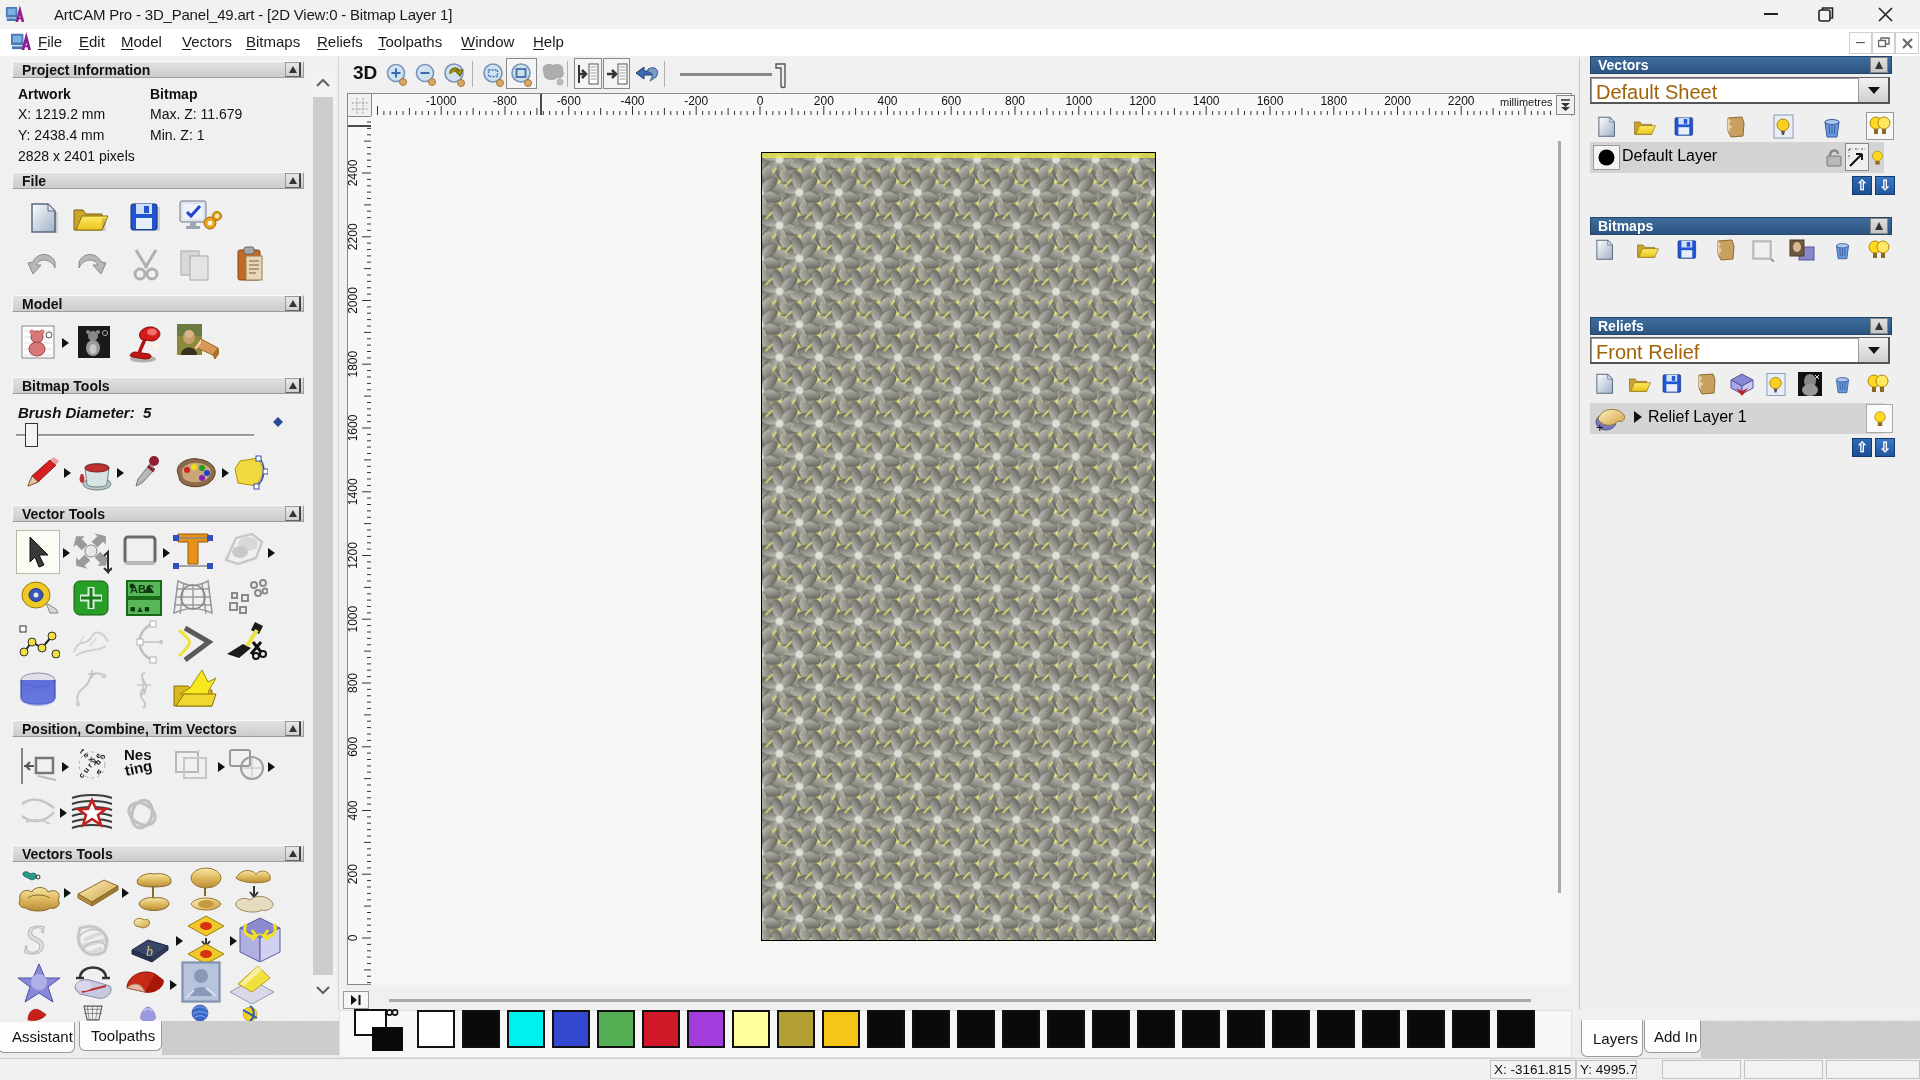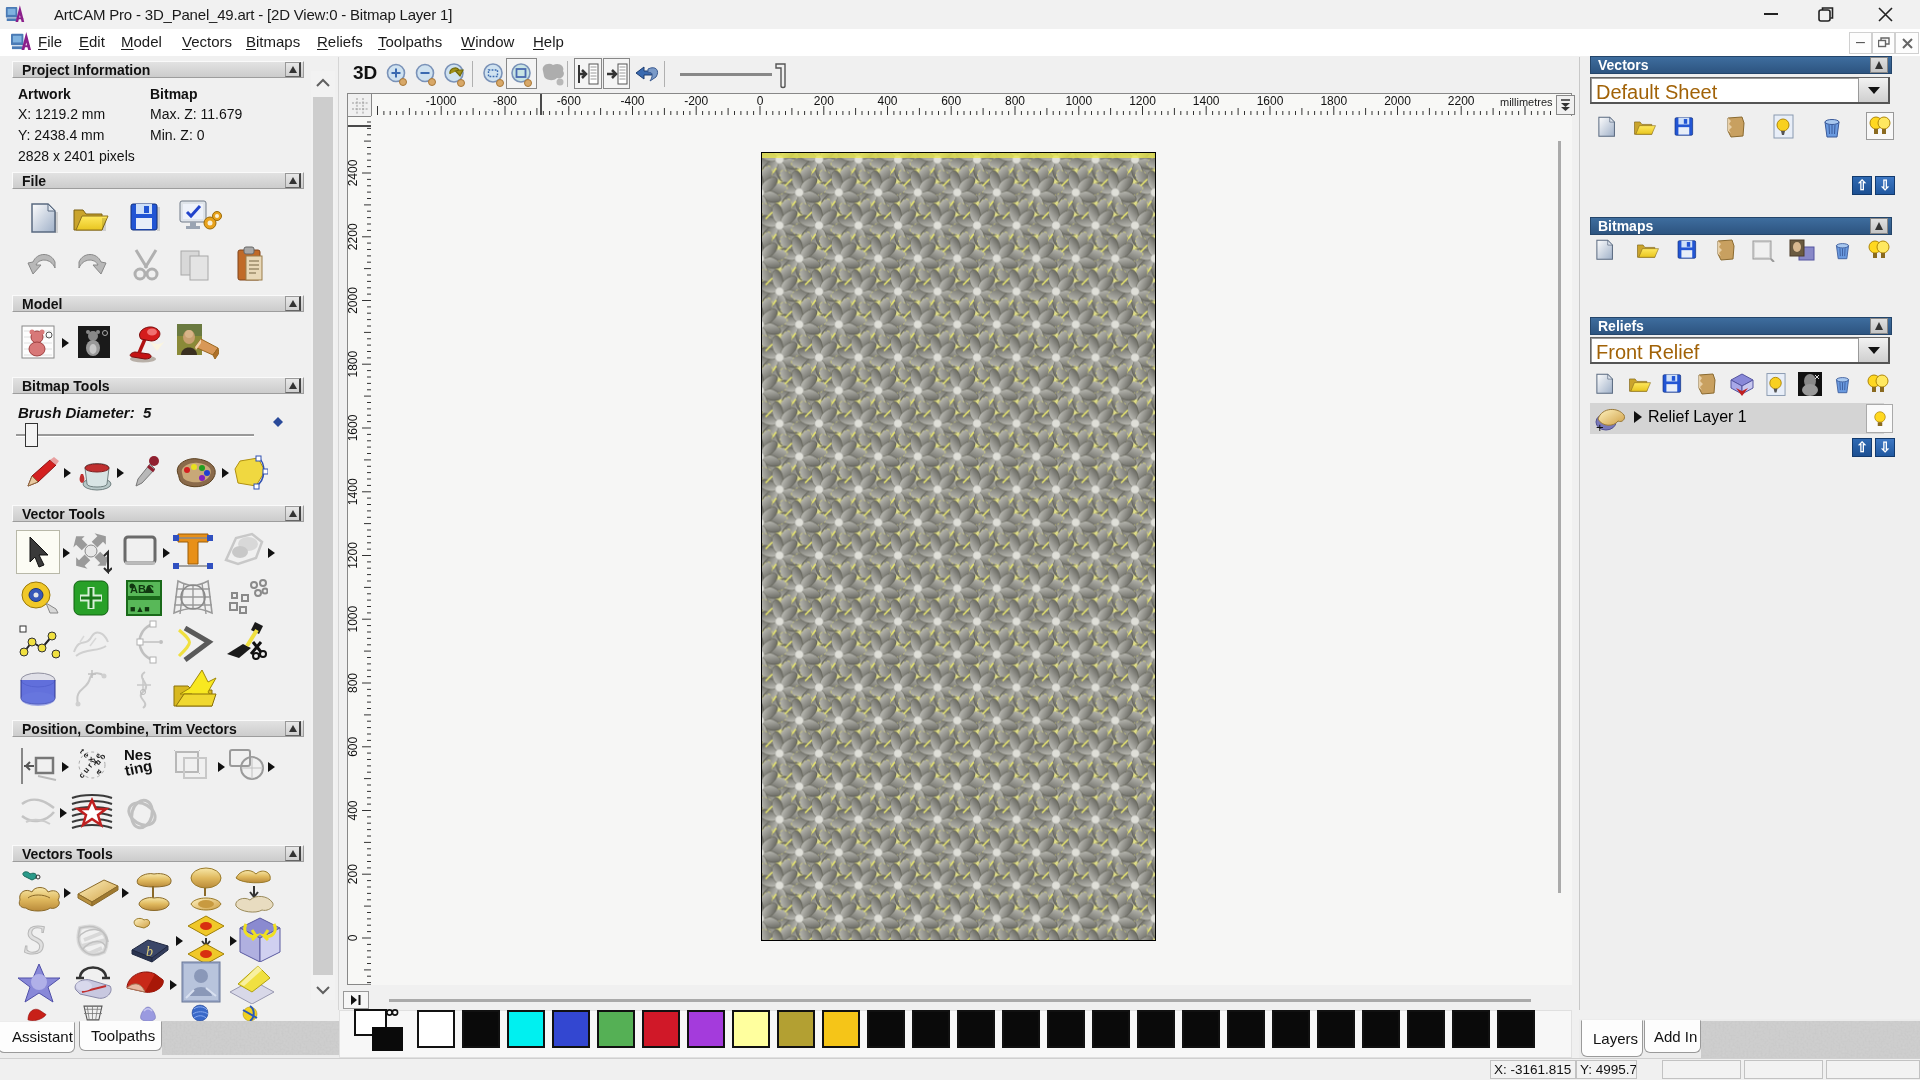--- a/index.html
+++ b/index.html
@@ -156,21 +156,21 @@
 
   <div class="sechdr" style="top:61px">
       <span class="t">Project Information</span>
       <span class="secbtn"></span>
     </div>
   <div class="ptxt pbold" style="left:18px;top:86px">Artwork</div>
   <div class="ptxt pbold" style="left:150px;top:86px">Bitmap</div>
   <div class="ptxt" style="left:18px;top:106px">X: 1219.2 mm</div>
   <div class="ptxt" style="left:150px;top:106px">Max. Z: 11.679</div>
   <div class="ptxt" style="left:18px;top:127px">Y: 2438.4 mm</div>
-  <div class="ptxt" style="left:150px;top:127px">Min. Z: 0</div>
+  <div class="ptxt" style="left:150px;top:127px">Min. Z: 1</div>
   <div class="ptxt" style="left:18px;top:148px">2828 x 2401 pixels</div>
 
   <div class="sechdr" style="top:172px">
       <span class="t">File</span>
       <span class="secbtn"></span>
     </div>
   <svg class="ic" style="left:28px;top:202px" width="32" height="34" viewBox="0 0 32 34">
       <path d="M4 2 L20 2 L27 9 L27 30 L4 30 Z" fill="url(#pagegr)" stroke="#5a6a80" stroke-width="1.5"></path>
       <path d="M20 2 L20 9 L27 9 Z" fill="#dfe6ef" stroke="#5a6a80"></path>
       <rect x="27" y="10" width="3" height="21" fill="#00000022"></rect>
@@ -837,20 +837,40 @@
       <ellipse cx="11" cy="6" rx="7" ry="2.5" fill="#a8c8f0" stroke="#3a5a9a"></ellipse>
       <path d="M8 9 L8.5 18 M11 9 L11 18 M14 9 L13.5 18" stroke="#3a5a9a"></path>
     </svg>
   <div class="abs" style="left:1866px;top:112px;width:28px;height:28px;background:#f8f8f8;border:1px solid #999"></div>
   <svg class="ic" style="left:1868px;top:114px" width="24" height="24" viewBox="0 0 24 24">
       <circle cx="8" cy="9" r="6" fill="#ffd820" stroke="#b08808"></circle>
       <rect x="6" y="15" width="4" height="5" fill="#8a6a20"></rect>
       <circle cx="16" cy="9" r="6" fill="#ffe860" stroke="#b08808"></circle>
       <rect x="14" y="15" width="4" height="5" fill="#8a6a20"></rect>
     </svg>
+  <div class="layrow" style="top:142px;height:31px">
+      <span style="position:absolute;left:3px;top:3px;width:27px;height:25px;background:#f4f4f4;border:1px solid #999"></span>
+      <svg style="position:absolute;left:8px;top:7px" width="17" height="17">
+        <circle cx="8.5" cy="8.5" r="8" fill="#000"></circle>
+      </svg>
+      <span class="t" style="left:32px;top:5px">Default Layer</span>
+    <svg style="position:absolute;left:233px;top:4px" width="22" height="23" viewBox="0 0 22 23">
+        <rect x="4" y="10" width="14" height="10" rx="1" fill="#b8b8b8" stroke="#777"></rect>
+        <path d="M7 10 C7 3 15 3 15 8" fill="none" stroke="#888" stroke-width="2.5"></path>
+      </svg>
+    <span style="position:absolute;left:255px;top:1px;width:24px;height:28px;background:#f0f0f0;border:1px solid #888"></span>
+    <svg style="position:absolute;left:258px;top:4px" width="18" height="22" viewBox="0 0 18 22">
+        <path d="M2 20 L14 8 M14 8 L14 14 M14 8 L8 8" stroke="#111" stroke-width="2" fill="none"></path>
+        <path d="M1 3 h4 M7 3 h4 M13 3 h4 M1 3 v4 M1 9 v4" stroke="#555" stroke-dasharray="2 1.5"></path>
+      </svg>
+    <svg style="position:absolute;left:279px;top:4px" width="17" height="23" viewBox="0 0 24 24">
+        <circle cx="12" cy="10" r="7" fill="#ffd820" stroke="#b08808"></circle>
+        <rect x="9" y="17" width="6" height="5" fill="#8a6a20"></rect>
+      </svg>
+  </div>
   <div class="udbtn" style="left:1852px;top:176px">⇧</div>
   <div class="udbtn" style="left:1875px;top:176px;background:linear-gradient(#3e78c4,#2058a0)">⇩</div>
 
   <div class="bluehdr" style="top:217px">
       <span class="t">Bitmaps</span>
       <span class="bluebtn"></span>
     </div>
   <svg class="ic" style="left:1594px;top:239px" width="22" height="23" viewBox="0 0 32 34">
       <path d="M4 2 L20 2 L27 9 L27 30 L4 30 Z" fill="url(#pagegr)" stroke="#5a6a80" stroke-width="1.5"></path>
       <path d="M20 2 L20 9 L27 9 Z" fill="#dfe6ef" stroke="#5a6a80"></path>

